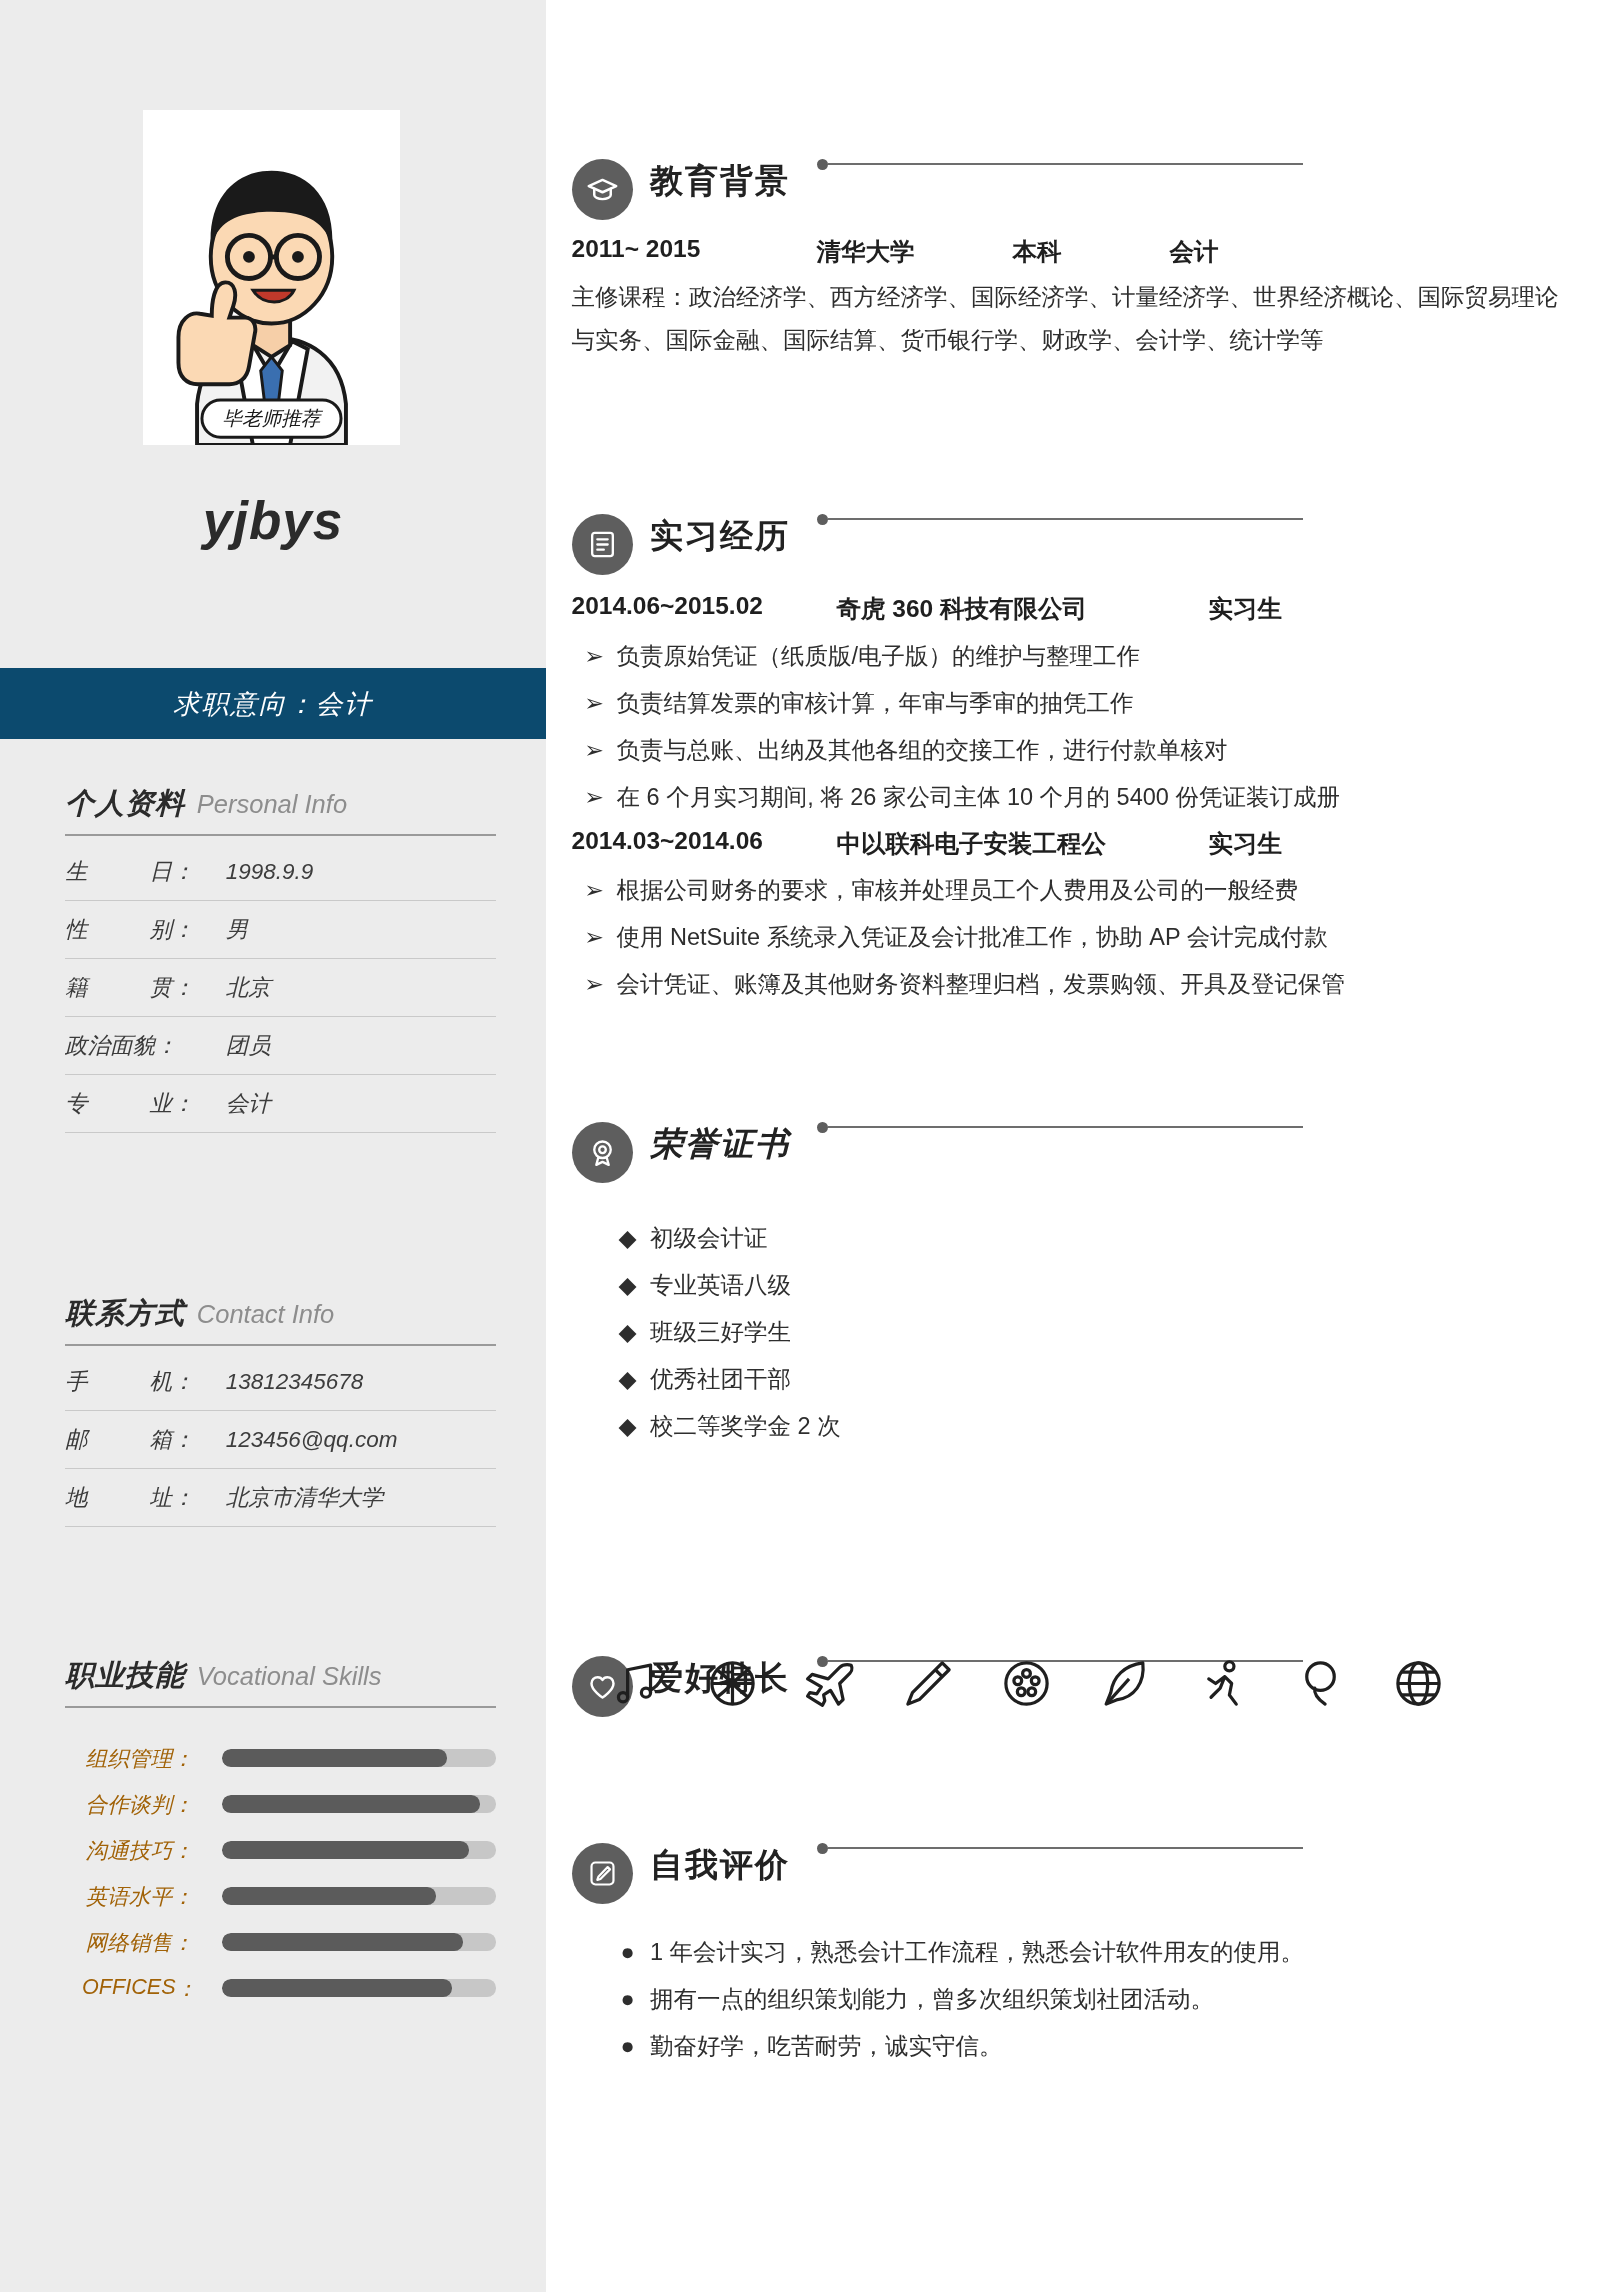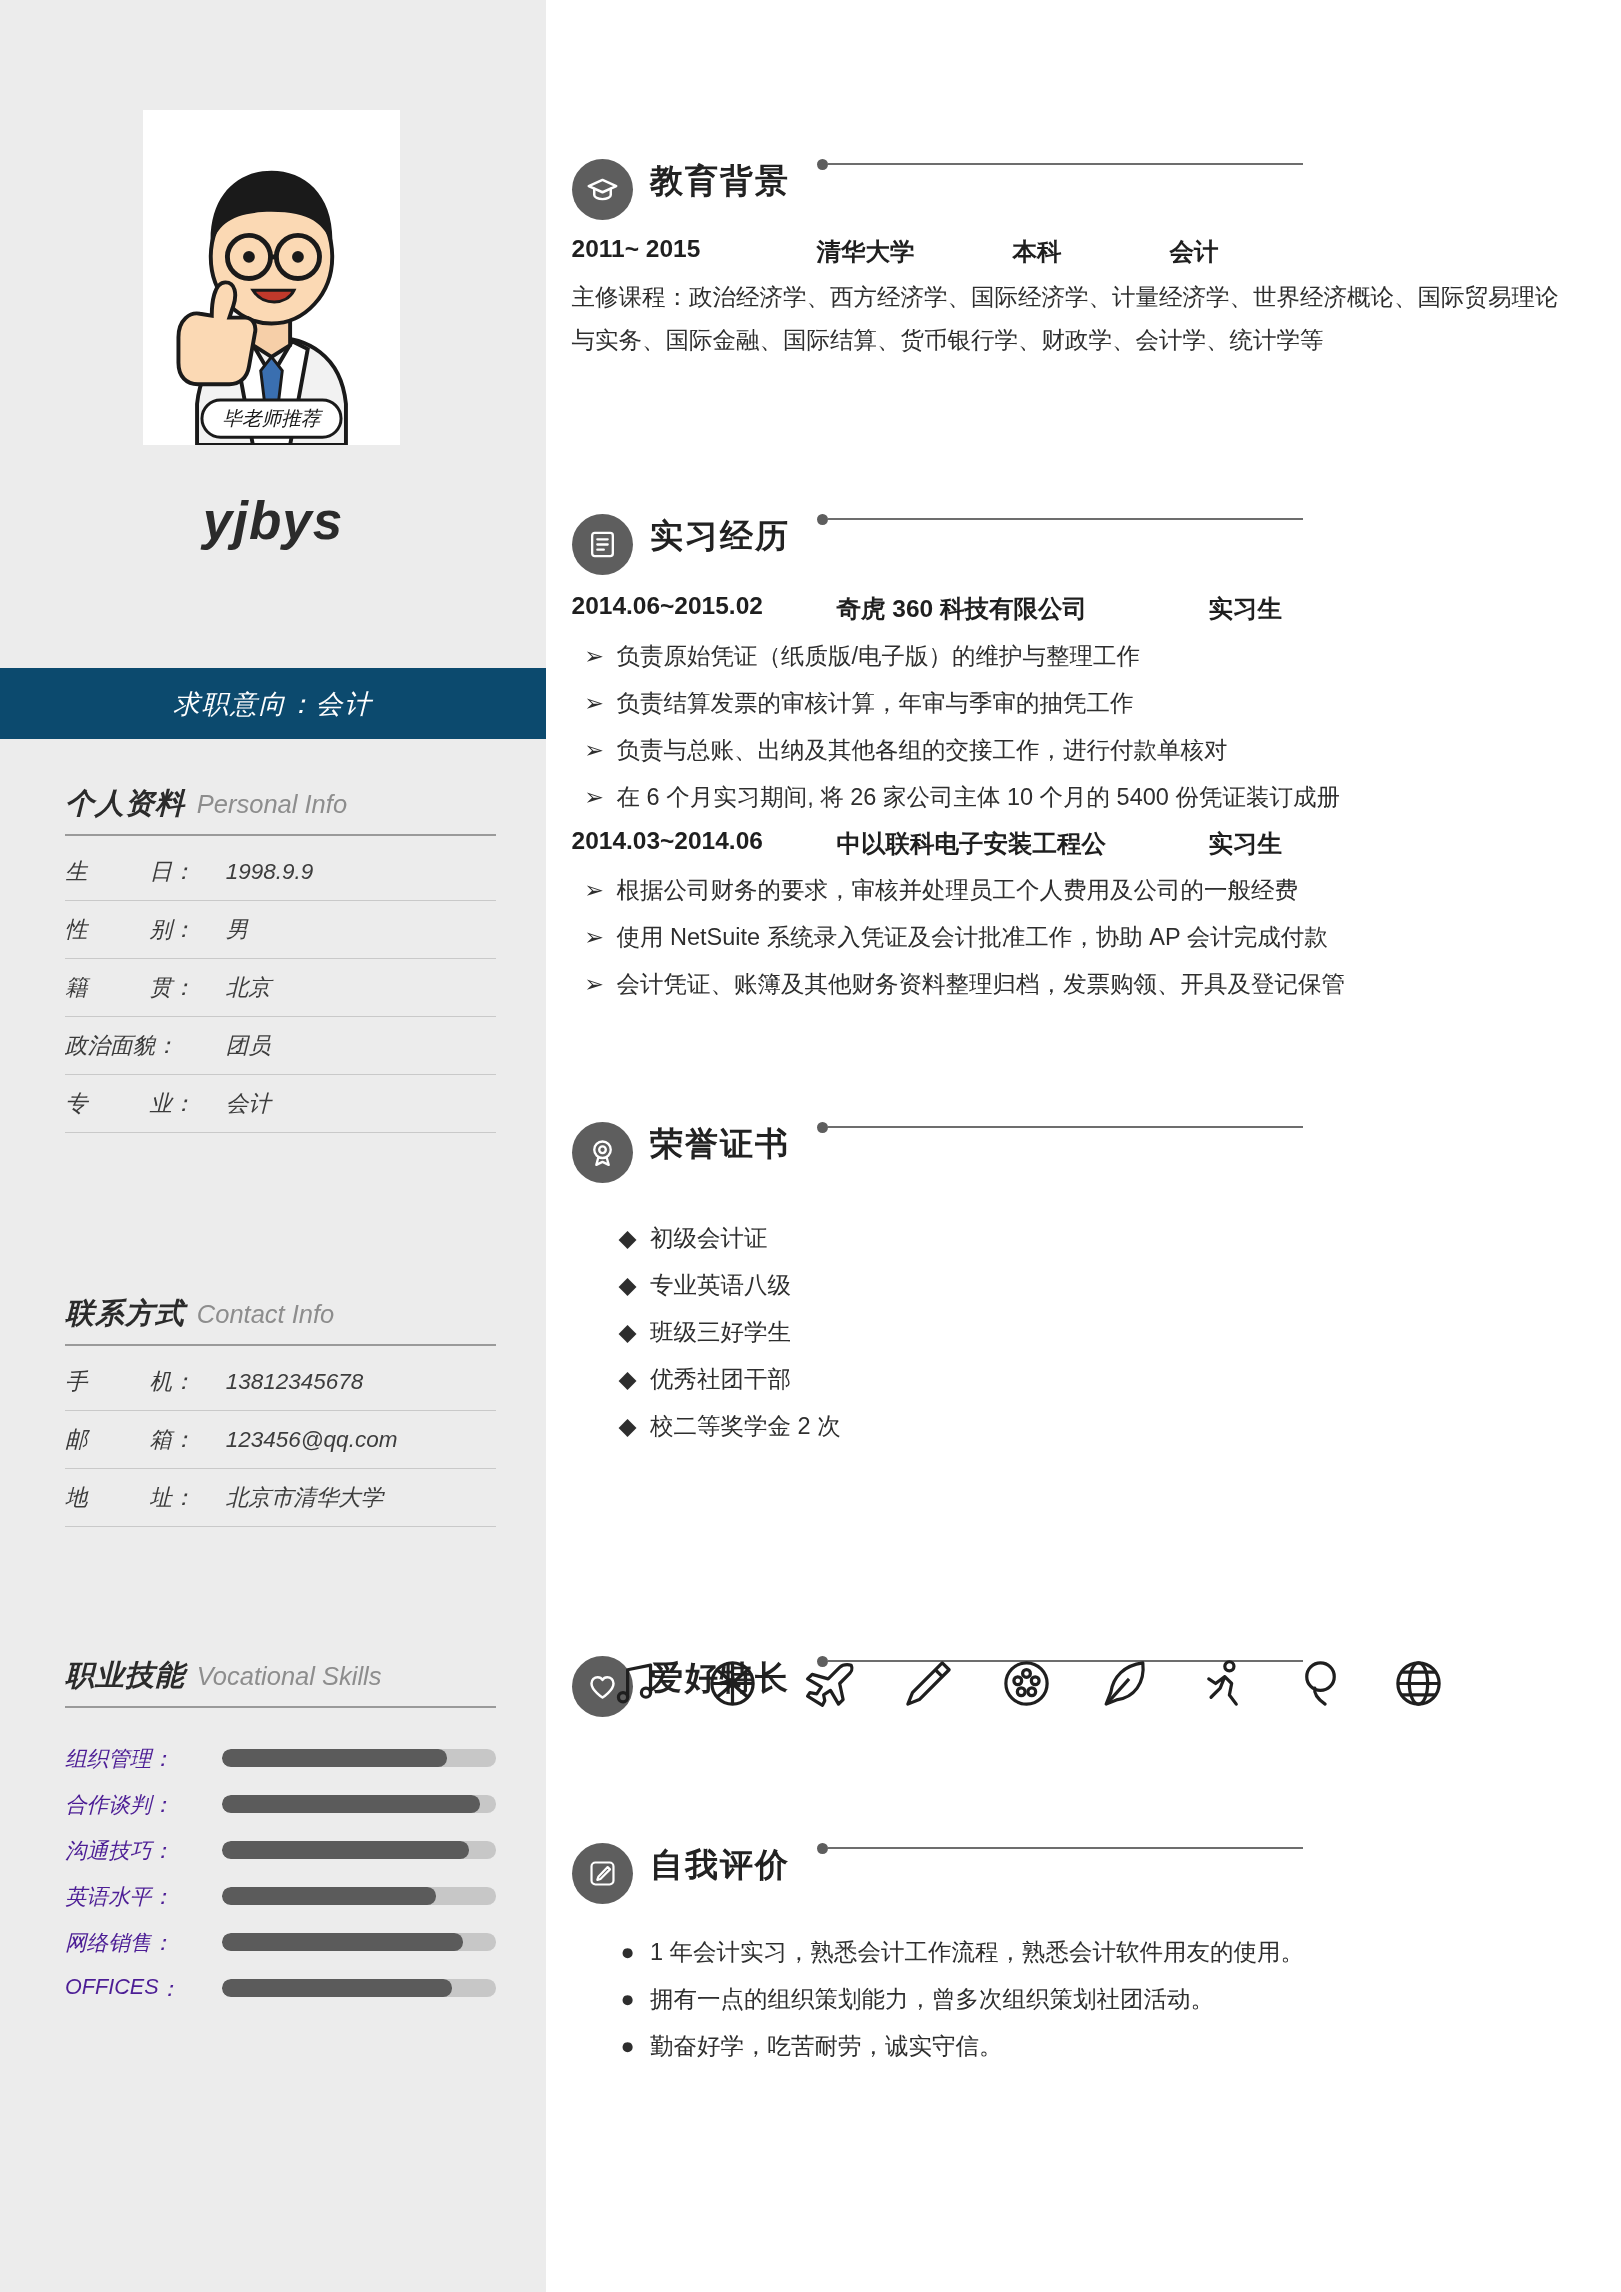--- a/index.html
+++ b/index.html
@@ -112,23 +112,23 @@
   }
   
   .skill-row {
     display: flex;
     align-items: center;
     height: 46px;
     font-size: 21.6px;
   }
   .skill-row .sk-name {
     width: 157px;
-    color: #4c1d95;
-    display: flex;
-    justify-content: flex-start;
+    color: #a16207;
+    display: flex;
+    justify-content: center;
     padding-right: 7.8px;
     box-sizing: border-box;
   }
   .bar-track {
     flex: 1;
     height: 17.6px;
     background: #c7c7c7;
     border-radius: 8.8px;
     overflow: hidden;
   }
@@ -470,21 +470,21 @@
       <div class="li">
           <span class="mk">➢</span>
           <span>使用 NetSuite 系统录入凭证及会计批准工作，协助 AP 会计完成付款</span>
         </div>
       <div class="li">
           <span class="mk">➢</span>
           <span>会计凭证、账簿及其他财务资料整理归档，发票购领、开具及登记保管</span>
         </div>
     </div>
 
-    <div class="rs-head" style="left:25.5px; top:1122px;">
+    <div class="rs-head" style="left:25.5px; top:1122px;font-style:italic;">
       <div class="rs-circle">
         <svg width="33" height="33" viewBox="0 0 24 24" fill="none" stroke="#ffffff" stroke-width="1.7" stroke-linecap="round" stroke-linejoin="round">
           <circle cx="12" cy="10" r="6"></circle>
           <circle cx="12" cy="10" r="2.4"></circle>
           <path d="M9 15.5 L7.5 21 L12 18.8 L16.5 21 L15 15.5"></path>
         </svg>
       </div>
       <div class="rs-title">荣誉证书</div>
       <div class="rs-line">
         <div class="rs-dot"></div>

